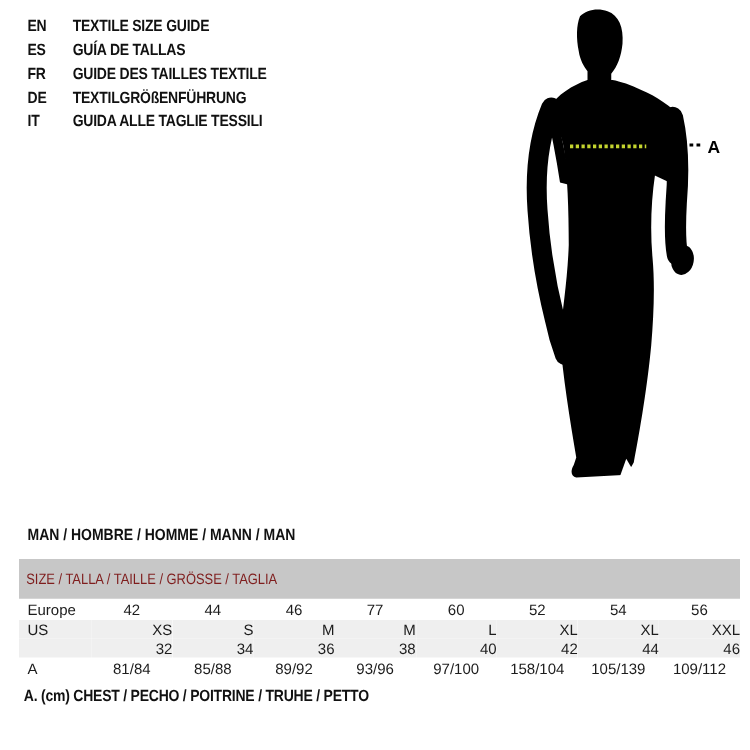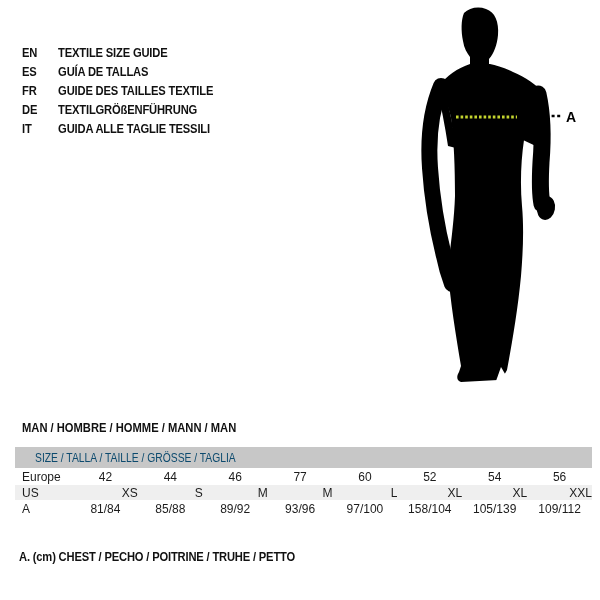--- a/index.html
+++ b/index.html
@@ -3,21 +3,21 @@
 <meta charset="utf-8">
 <style>
   html,body{margin:0;padding:0;background:#fff;}
   .canvas{
     position:relative;width:600px;height:600px;background:#fff;overflow:hidden;
     font-family:"Liberation Sans","DejaVu Sans",sans-serif;color:#111;
   }
   .condense{transform:scaleX(0.86);transform-origin:left center;white-space:nowrap;}
 
   
-  .lang-block{position:absolute;left:22px;top:11px;margin-top:32px;}
+  .lang-block{position:absolute;left:22px;top:11px;}
   .lang-row{display:flex;height:19px;align-items:center;font-weight:bold;font-size:13px;letter-spacing:-0.2px;}
   .lang-code{width:42px;flex:0 0 42px;}
 
   
   .cat-block{position:absolute;left:22px;top:106px;}
   .cat-line{height:18px;font-weight:bold;font-size:13px;letter-spacing:-0.2px;}
 
   
   .figure-wrap{position:absolute;left:400px;top:0;width:200px;height:400px;}
   .sil{fill:var(--silhouette,#000);stroke:none;}
@@ -30,21 +30,21 @@
   .man-line{position:absolute;left:22px;top:420px;font-weight:bold;font-size:13px;height:16px;}
 
   
   table.size{
     position:absolute;left:15px;top:447px;width:577px;
     border-collapse:collapse;table-layout:fixed;font-size:12px;color:#1c1c1c;
   }
   table.size col.lblcol{width:58px;}
   table.size td{padding:0;text-align:center;vertical-align:middle;overflow:hidden;}
   table.size td.lbl{text-align:left;padding-left:7px;}
-  tr.hdr td{background:var(--header_bg,#c7c7c7);height:21px;text-align:left;padding-left:20px;color:#0c4a6e;}
+  tr.hdr td{background:var(--header_bg,#c7c7c7);height:32px;text-align:left;padding-left:6px;color:#7f1d1d;}
   tr.shaded td{background:var(--row_alt_bg,#efefef);text-align:right;}
   tr.r-europe td{height:17px;margin-left:32px;}
   tr.r-us td{height:15px;}
   tr.r-num td{height:15px;}
   tr.r-a td{height:18px;}
 
   
   .footnote{position:absolute;left:19px;top:549px;font-weight:bold;font-size:13px;letter-spacing:-0.2px;}
 </style>
 </head>
@@ -152,20 +152,31 @@
         <td class="lbl">US</td>
         <td>XS</td>
         <td>S</td>
         <td>M</td>
         <td>M</td>
         <td>L</td>
         <td>XL</td>
         <td>XL</td>
         <td>XXL</td>
       </tr>
+      <tr class="r-num shaded">
+        <td class="lbl"></td>
+        <td>32</td>
+        <td>34</td>
+        <td>36</td>
+        <td>38</td>
+        <td>40</td>
+        <td>42</td>
+        <td>44</td>
+        <td>46</td>
+      </tr>
       <tr class="r-a">
         <td class="lbl">A</td>
         <td>81/84</td>
         <td>85/88</td>
         <td>89/92</td>
         <td>93/96</td>
         <td>97/100</td>
         <td>158/104</td>
         <td>105/139</td>
         <td>109/112</td>

